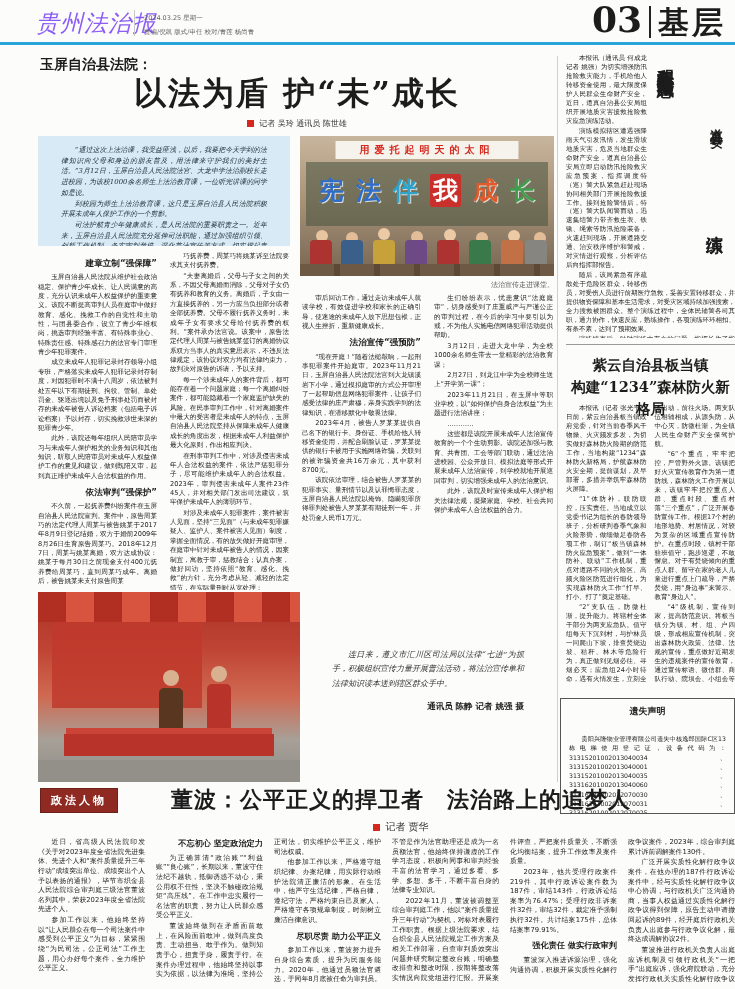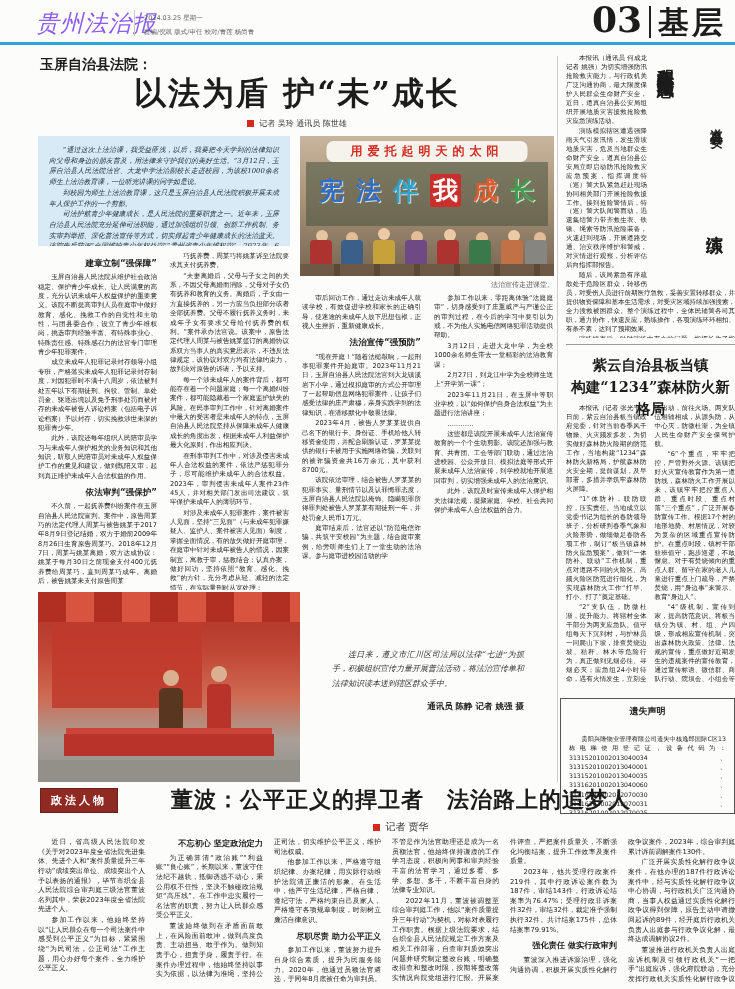--- a/index.html
+++ b/index.html
@@ -18,29 +18,29 @@
   .header-rule{left:0;top:42px;width:735px;height:3px;background:#2ba4dc;}
 
   
   .kicker{left:40px;top:56px;font-size:14px;font-weight:bold;}
   .headline{left:40px;top:72px;width:514px;text-align:center;font-family:"DejaVu Serif",serif;
             font-weight:900;font-size:32px;letter-spacing:2px;}
   .byline{left:40px;top:118px;width:514px;text-align:center;font-size:8px;color:#333;}
   .sq{display:inline-block;width:7px;height:7px;background:#d6281e;margin-right:5px;vertical-align:middle;}
 
   .lead-box{left:38px;top:136px;width:252px;height:110px;box-sizing:border-box;background:#d7eaf6;
-            padding:9px 11px;font-family:"DejaVu Serif",serif;font-style:italic;font-size:6.9px;
+            padding:9px 23px;font-family:"DejaVu Serif",serif;font-style:italic;font-size:6.9px;
             line-height:1.55;text-align:justify;color:#23303a;overflow:hidden;}
   .lead-box .para{text-indent:2em;margin:0;}
 
   .photo1{left:300px;top:136px;width:254px;height:140px;overflow:hidden;
           background:linear-gradient(180deg,#c8b59d 0%,#a99478 45%,#8d7a64 75%,#77654f 100%);}
   .p1-board{position:absolute;top:26px;left:6px;right:6px;height:64px;background:#47523f;opacity:.55;}
   .p1-banner{position:absolute;top:5px;left:50%;transform:translateX(-50%);background:#f6f3ec;
-             color:#d6281e;font-weight:bold;font-size:12px;letter-spacing:5px;padding:2px 24px;white-space:nowrap;border-radius:7px;}
+             color:#d6281e;font-weight:bold;font-size:10px;letter-spacing:5px;padding:2px 24px;white-space:nowrap;}
   .p1-slogan{position:absolute;top:38px;left:0;width:100%;display:flex;justify-content:center;gap:12px;
              font-size:25px;font-weight:900;text-shadow:1px 1px 0 rgba(255,255,255,.75);}
   .p1-heads{position:absolute;bottom:34px;left:16px;width:12px;height:12px;border-radius:50%;background:#e7c5a1;
             box-shadow:30px 2px 0 #e2bd98,62px -2px 0 #eccaa6,95px 1px 0 #e2bd98,128px -1px 0 #eccaa6,
                        160px 2px 0 #e2bd98,192px 0 0 #eccaa6,218px 2px 0 #e2bd98;}
   .p1-torsos{position:absolute;bottom:10px;left:10px;width:22px;height:26px;border-radius:4px;background:#ad3330;
              box-shadow:31px 0 0 #3a5f8a,63px 0 0 #c7a23a,95px 0 0 #6d4a85,127px 0 0 #ad3330,
                         159px 0 0 #3a7a4a,191px 0 0 #c27045,215px 0 0 #87857f;}
   .p1-desks{position:absolute;bottom:0;left:0;width:100%;height:12px;
             background:repeating-linear-gradient(90deg,#6e5a44 0 34px,#5b4936 34px 40px);}
@@ -166,24 +166,23 @@
       <div class="para">每一个涉未成年人的案件背后，都可能存在着一个问题家庭；每一个离婚纠纷案件，都可能隐藏着一个家庭监护缺失的风险。在民事审判工作中，针对离婚案件中最大的受害者是未成年人的特点，玉屏自治县人民法院坚持从保障未成年人健康成长的角度出发，根据未成年人利益保护最大化原则，作出相应判决。</div>
       <div class="para">在刑事审判工作中，对涉及侵害未成年人合法权益的案件，依法严惩犯罪分子，尽可能维护未成年人的合法权益。2023年，审判侵害未成年人案件23件45人，并对相关部门发出司法建议，筑牢保护未成年人的薄弱环节。</div>
       <div class="para">对涉及未成年人犯罪案件，案件被害人见面，坚持“三见面”（与未成年犯罪嫌疑人、监护人、案件被害人见面）制度，掌握全面情况，有的放矢做好开庭审理，在庭审中针对未成年被告人的情况，因案制宜，寓教于审，惩教结合；认真办案，做好回访，坚持依照“教育、感化、挽救”的方针，充分考虑从轻、减轻的法定情节，在实际量刑时从宽处理；</div>
     </div>
   <div class="abs mcol c3">
       <div class="para">审后回访工作，通过走访未成年人就读学校，有效促进学校和家长的正确引导，使迷途的未成年人放下思想包袱，正视人生挫折，重新健康成长。</div>
       <div class="subhead">法治宣传“强预防”</div>
       <div class="para">“现在开庭！”随着法槌敲响，一起刑事犯罪案件开始庭审。2023年11月21日，玉屏自治县人民法院法官到大龙镇溪岩下小学，通过模拟庭审的方式公开审理了一起帮助信息网络犯罪案件，让孩子们感受法律的庄严肃穆，亲身实践学到的法律知识，在潜移默化中敬畏法律。</div>
       <div class="para">2023年4月，被告人罗某某提供自己名下的银行卡、身份证、手机给他人转移资金使用，并配合刷脸认证，罗某某提供的银行卡被用于实施网络诈骗，关联到的被诈骗资金共16万余元，其中获利8700元。</div>
       <div class="para">该院依法审理，结合被告人罗某某的犯罪事实、量刑情节以及认罪悔罪态度，玉屏自治县人民法院以掩饰、隐瞒犯罪所得罪判处被告人罗某某有期徒刑一年，并处罚金人民币1万元。</div>
-      <div class="para">庭审结束后，法官还以“防范电信诈骗，共筑平安校园”为主题，结合庭审案例，给旁听师生们上了一堂生动的法治课。参与庭审进校园活动的学</div>
     </div>
   <div class="abs mcol c4">
-      <div class="para">参加工作以来，零距离体验“法庭庭审”，切身感受到了庄重威严与严谨公正的审判过程，在今后的学习中要引以为戒，不为他人实施电信网络犯罪活动提供帮助。</div>
+      <div class="para">生们纷纷表示，忧患意识“法庭庭审”，切身感受到了庄重威严与严谨公正的审判过程，在今后的学习中要引以为戒，不为他人实施电信网络犯罪活动提供帮助。</div>
       <div class="para">3月12日，走进大龙中学，为全校1000余名师生带去一堂精彩的法治教育课；</div>
       <div class="para">2月27日，到龙江中学为全校师生送上“开学第一课”；</div>
       <div class="para">2023年11月21日，在玉屏中等职业学校，以“如何保护自身合法权益”为主题进行法治讲座；</div>
       <div class="para">…………</div>
       <div class="para">这些都是该院开展未成年人法治宣传教育的一个个生动剪影。该院还加强与教育、共青团、工会等部门联动，通过法治进校园、公众开放日、模拟法庭等形式开展未成年人法治宣传，到学校就地开展巡回审判，切实增强未成年人的法治意识。</div>
       <div class="para">此外，该院及时宣传未成年人保护相关法律法规，凝聚家庭、学校、社会共同保护未成年人合法权益的合力。</div>
     </div>
 
   <div class="abs photo2">
     <div class="p2-canopy"></div>
@@ -206,21 +205,21 @@
 
   <div class="abs vrule-main"></div>
 
   <div class="abs flood">
     <div class="flood-headbox">
       <div class="flood-title-main">积极开展防汛抢险救灾应急</div>
       <div class="flood-kicker">道真公安</div>
       <div class="flood-title-tail">演练</div>
     </div>
     <div class="flood-body">
-        <div class="para">本报讯（通讯员 何成龙 记者 姚强）为切实增强防汛抢险救灾能力，与行政机关广泛沟通协商，最大限度保护人民群众生命财产安全，近日，道真自治县公安局组织开展地质灾害援救抢险救灾应急演练活动。</div>
+        <div class="para">本报讯（通讯员 何成龙 记者 姚强）为切实增强防汛抢险救灾能力，手机给他人转移资金使用，最大限度保护人民群众生命财产安全，近日，道真自治县公安局组织开展地质灾害援救抢险救灾应急演练活动。</div>
         <div class="para">演练模拟辖区遭遇强降雨天气引发汛情，发生滑坡地质灾害，危及当地群众生命财产安全，道真自治县公安局立即启动防汛抢险救灾应急预案，指挥调度特（巡）警大队紧急赶赴现场协同相关部门开展抢险救援工作。接到抢险警情后，特（巡）警大队闻警而动，迅速集结警力带齐救生衣、铁锹、绳索等防汛抢险装备，火速赶到现场，开展道路交通、治安秩序维护和警戒，对灾情进行观察，分析评估后向指挥部报告。</div>
         <div class="para">随后，该局紧急有序疏散处于危险区群众，转移伤员，对受伤人员进行前期医疗急救，妥善安置转移群众，并提供物资保障和基本生活需求，对受灾区域持续加强搜索，全力搜救被困群众。整个演练过程中，全体民辅警各司其职，通力协作，快速反应，熟练操作，各项演练环环相扣、有条不紊，达到了预期效果。</div>
         <div class="para">演练结束后，针对演练中存在的问题，指挥长作了指出，要求以此次防汛抢险救灾为契机，树牢“时时放心不下”的责任感，做好应对各类突发情况准备，树立危机意识、忧患意识、责任意识，积极快速处置，最大限度减少人民群众的生命财产损失。</div>
       </div>
   </div>
 
   <div class="abs rb-rule"></div>
 
   <div class="abs rb-title">
     <div>紫云自治县板当镇</div>

